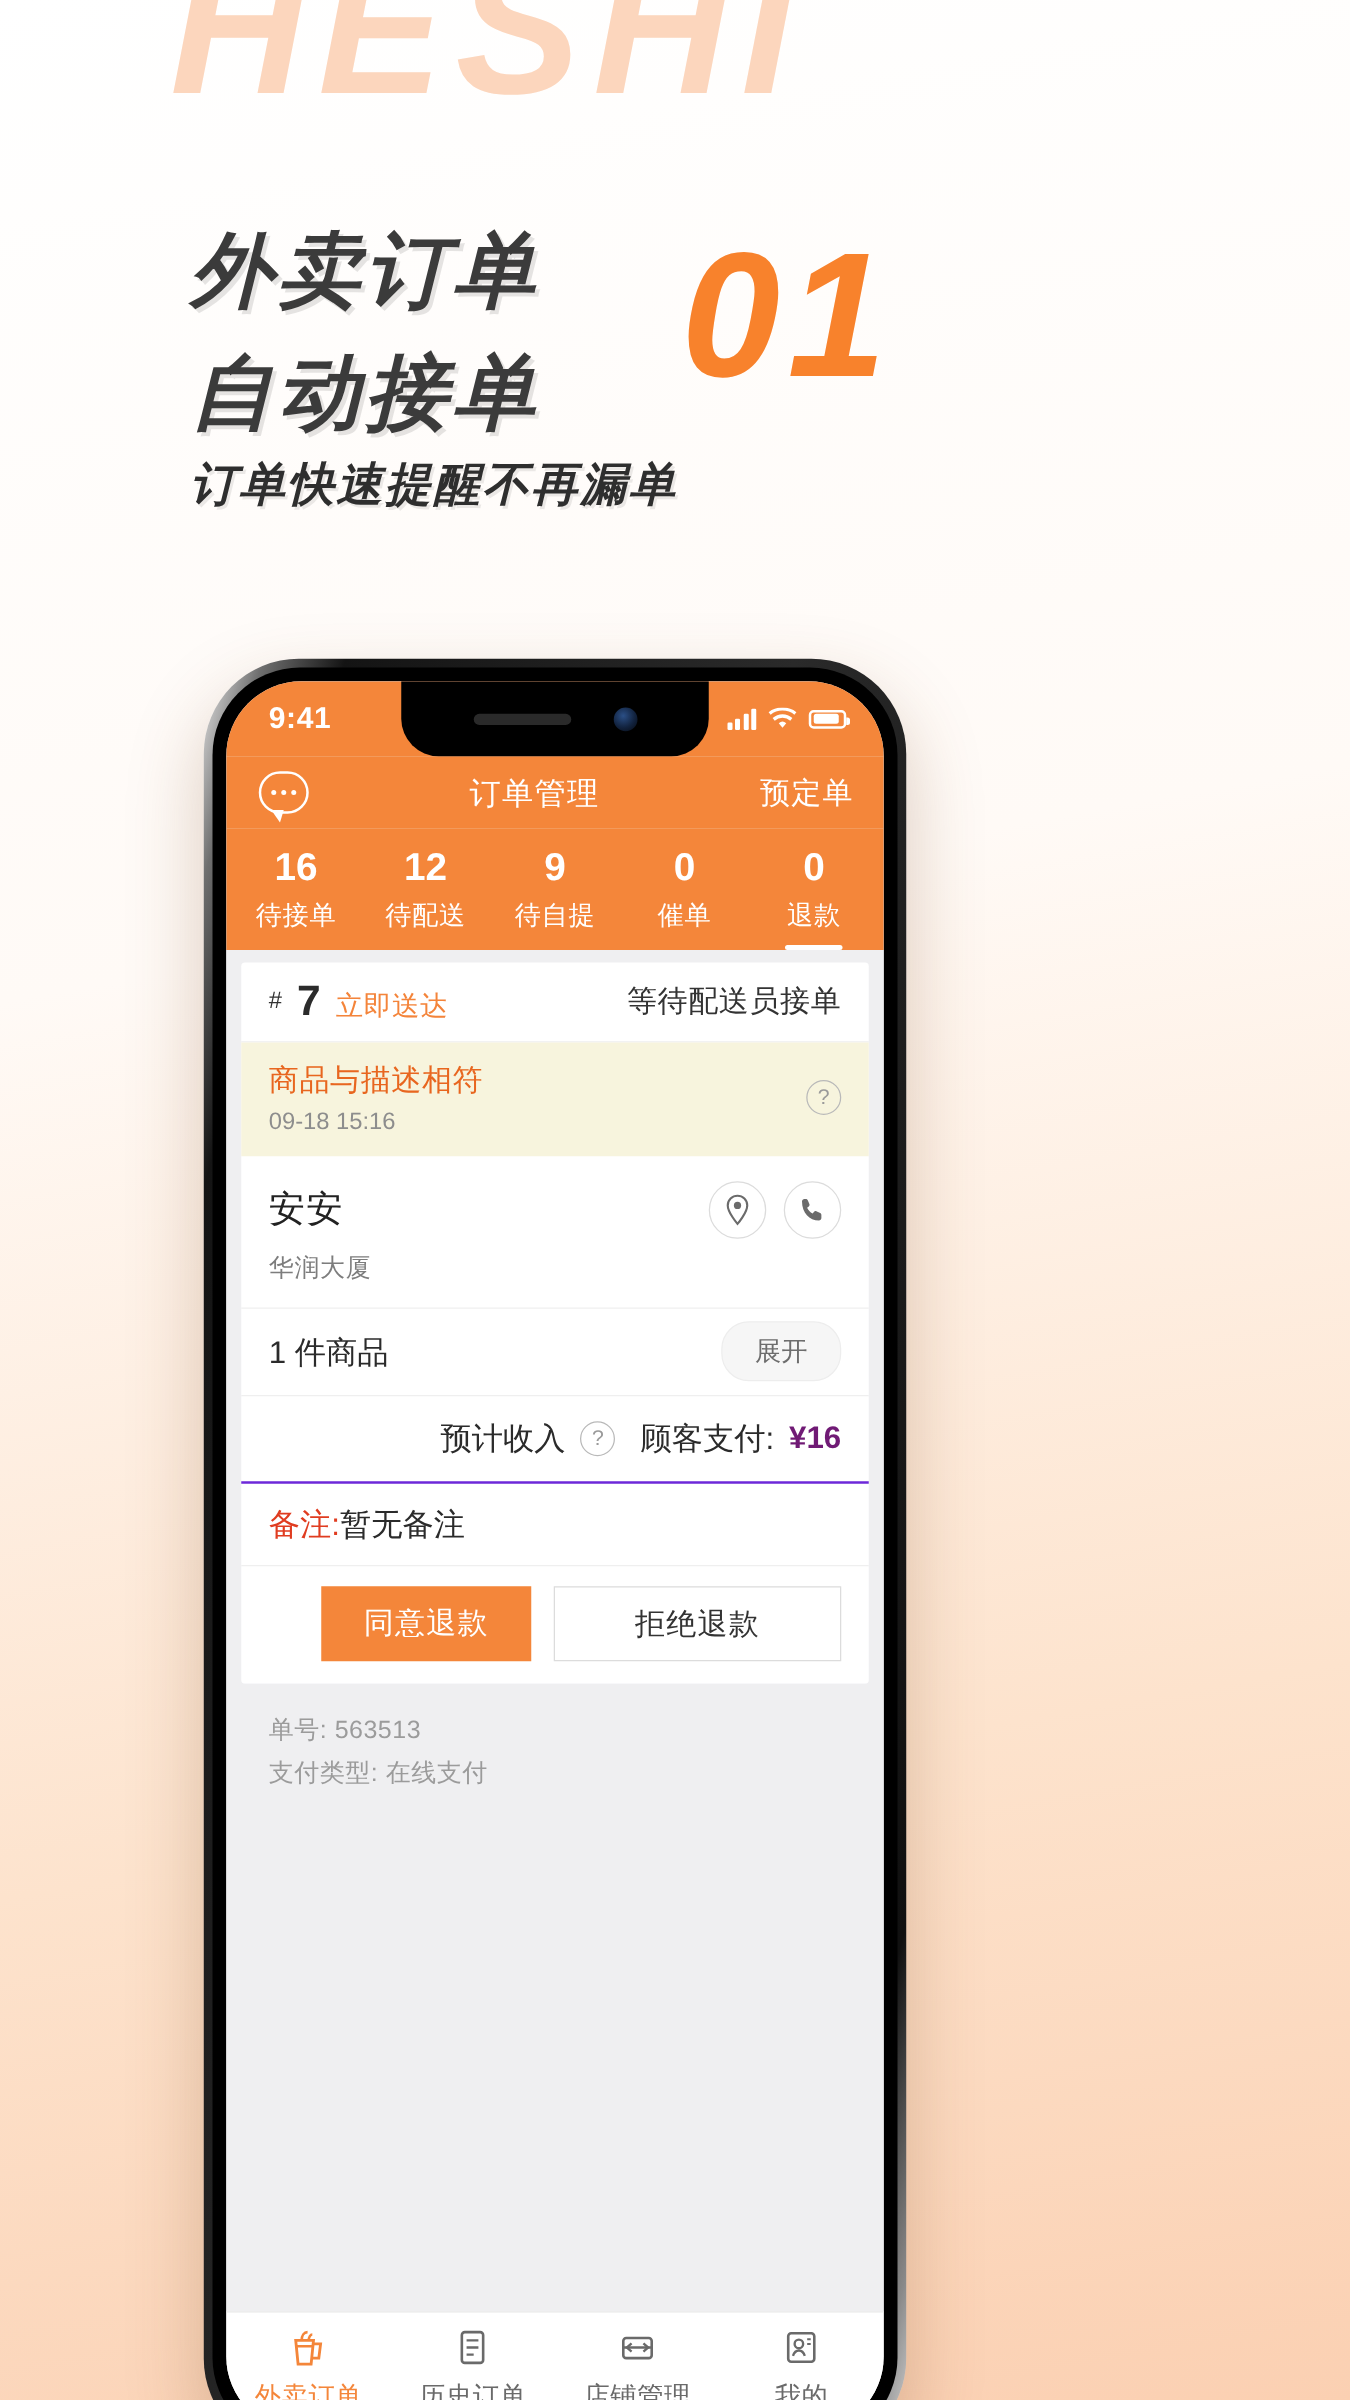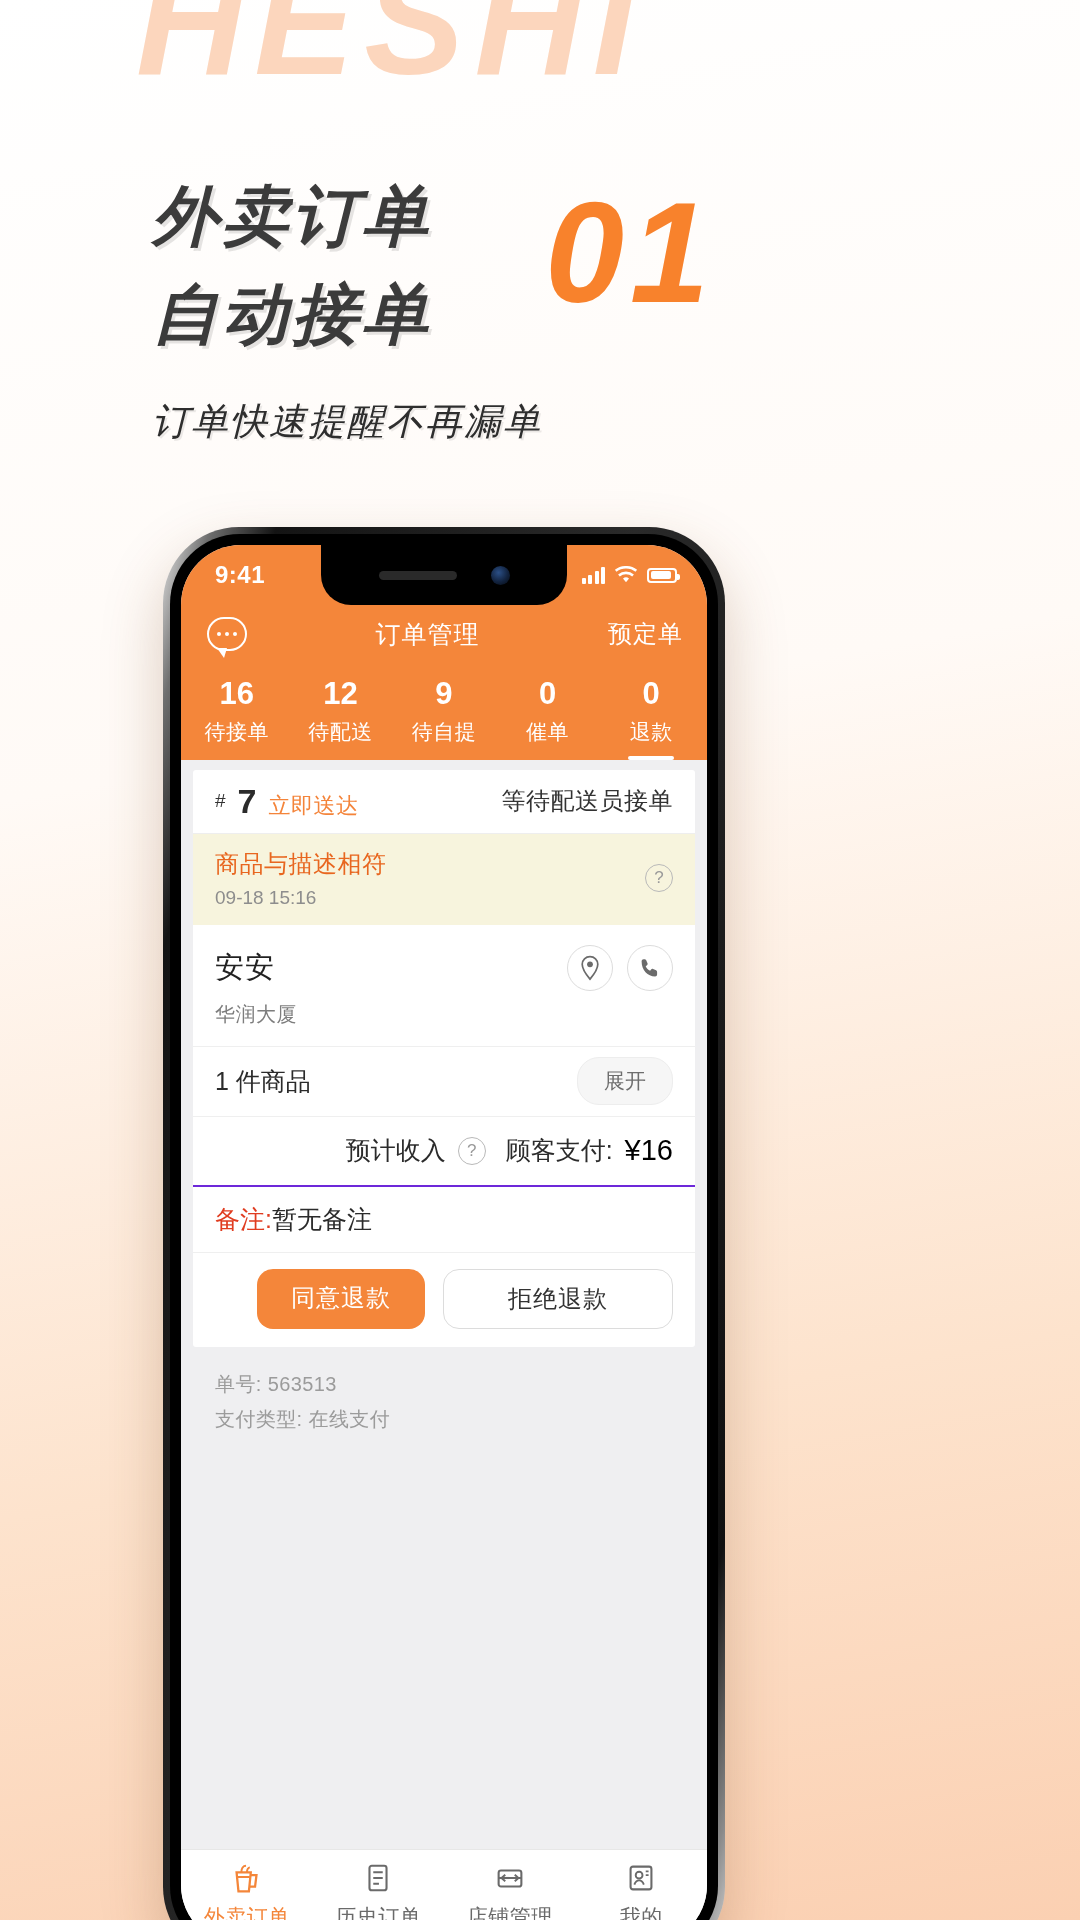--- a/index.html
+++ b/index.html
@@ -36,23 +36,22 @@
     font-size: 66px;
     font-weight: 800;
     font-style: italic;
     color: #3b3b3b;
     letter-spacing: 4px;
     line-height: 1.48;
     text-shadow: 3px 3px 0 rgba(0,0,0,0.10);
     white-space: nowrap;
   }
   .headline .hl-sub {
-    margin-top: 34px;
     font-size: 37px;
-    font-weight: 400;
+    font-weight: 700;
     font-style: italic;
     color: #2e2e2e;
     letter-spacing: 2px;
     white-space: nowrap;
     text-shadow: 2px 2px 0 rgba(0,0,0,0.08);
   }
 
   .step-number {
     position: absolute;
     left: 545px;
@@ -286,38 +285,38 @@
 
   .income-row {
     height: 70px;
     display: flex; align-items: center; justify-content: flex-end;
     gap: 12px;
     padding: 0 22px;
     border-bottom: 2px solid #6d28d9;
   }
   .income-label { font-size: 25px; color: #2b2b2b; }
   .pay-label { font-size: 25px; color: #2b2b2b; margin-left: 8px; }
-  .pay-amount { font-size: 29px; color: #000000; font-weight: 400; }
+  .pay-amount { font-size: 25px; color: #701a75; font-weight: 700; }
 
   .note-row {
     height: 66px;
     display: flex; align-items: center;
     padding: 0 22px;
     border-bottom: 1px solid #efefef;
     font-size: 25px;
   }
   .note-key { color: #e03c20; }
   .note-val { color: #2b2b2b; }
 
   .action-row {
     display: flex; justify-content: flex-end; gap: 18px;
     padding: 16px 22px 18px;
   }
   .btn {
-    border-radius: 16px;
+    border-radius: 0;
     font-size: 24px;
     padding: 13px 0;
     width: 168px;
     text-align: center;
     letter-spacing: 1px;
   }
   .btn-primary { background: #f4863a; color: #fff; }
   .btn-ghost { background: #fff; border: 1px solid #dcdcdc; color: #333; width: 230px; }
 
   .meta {

